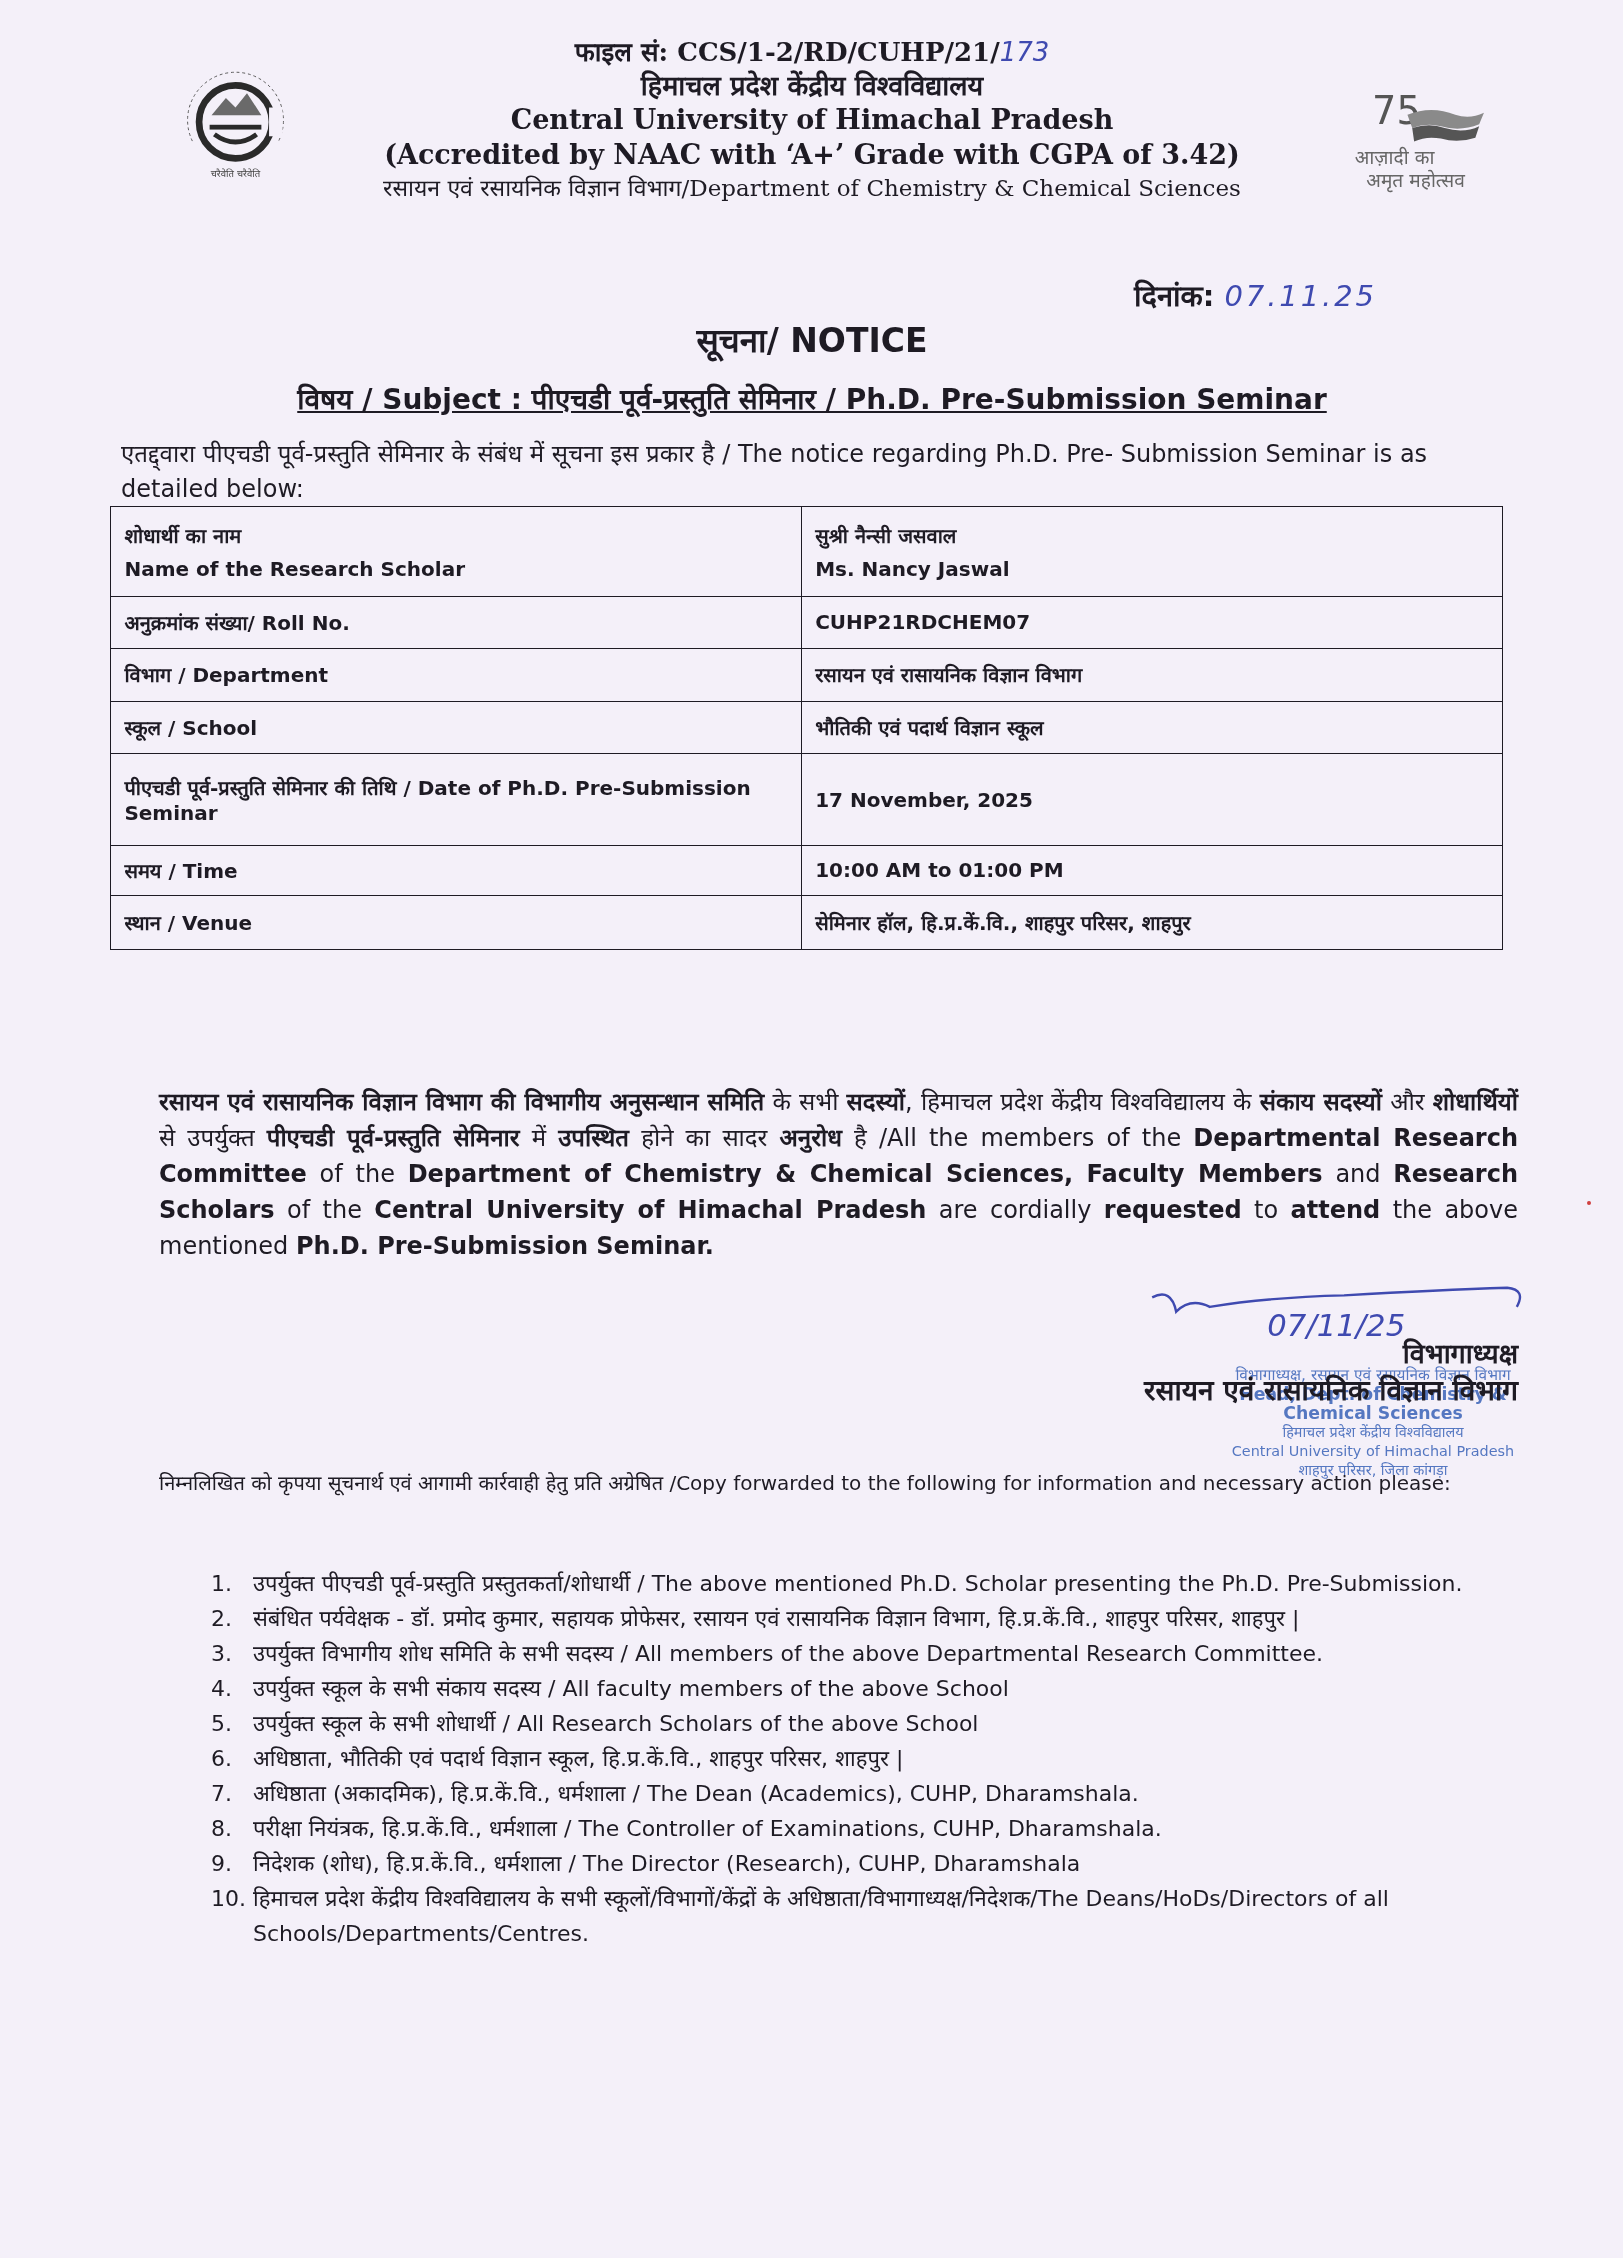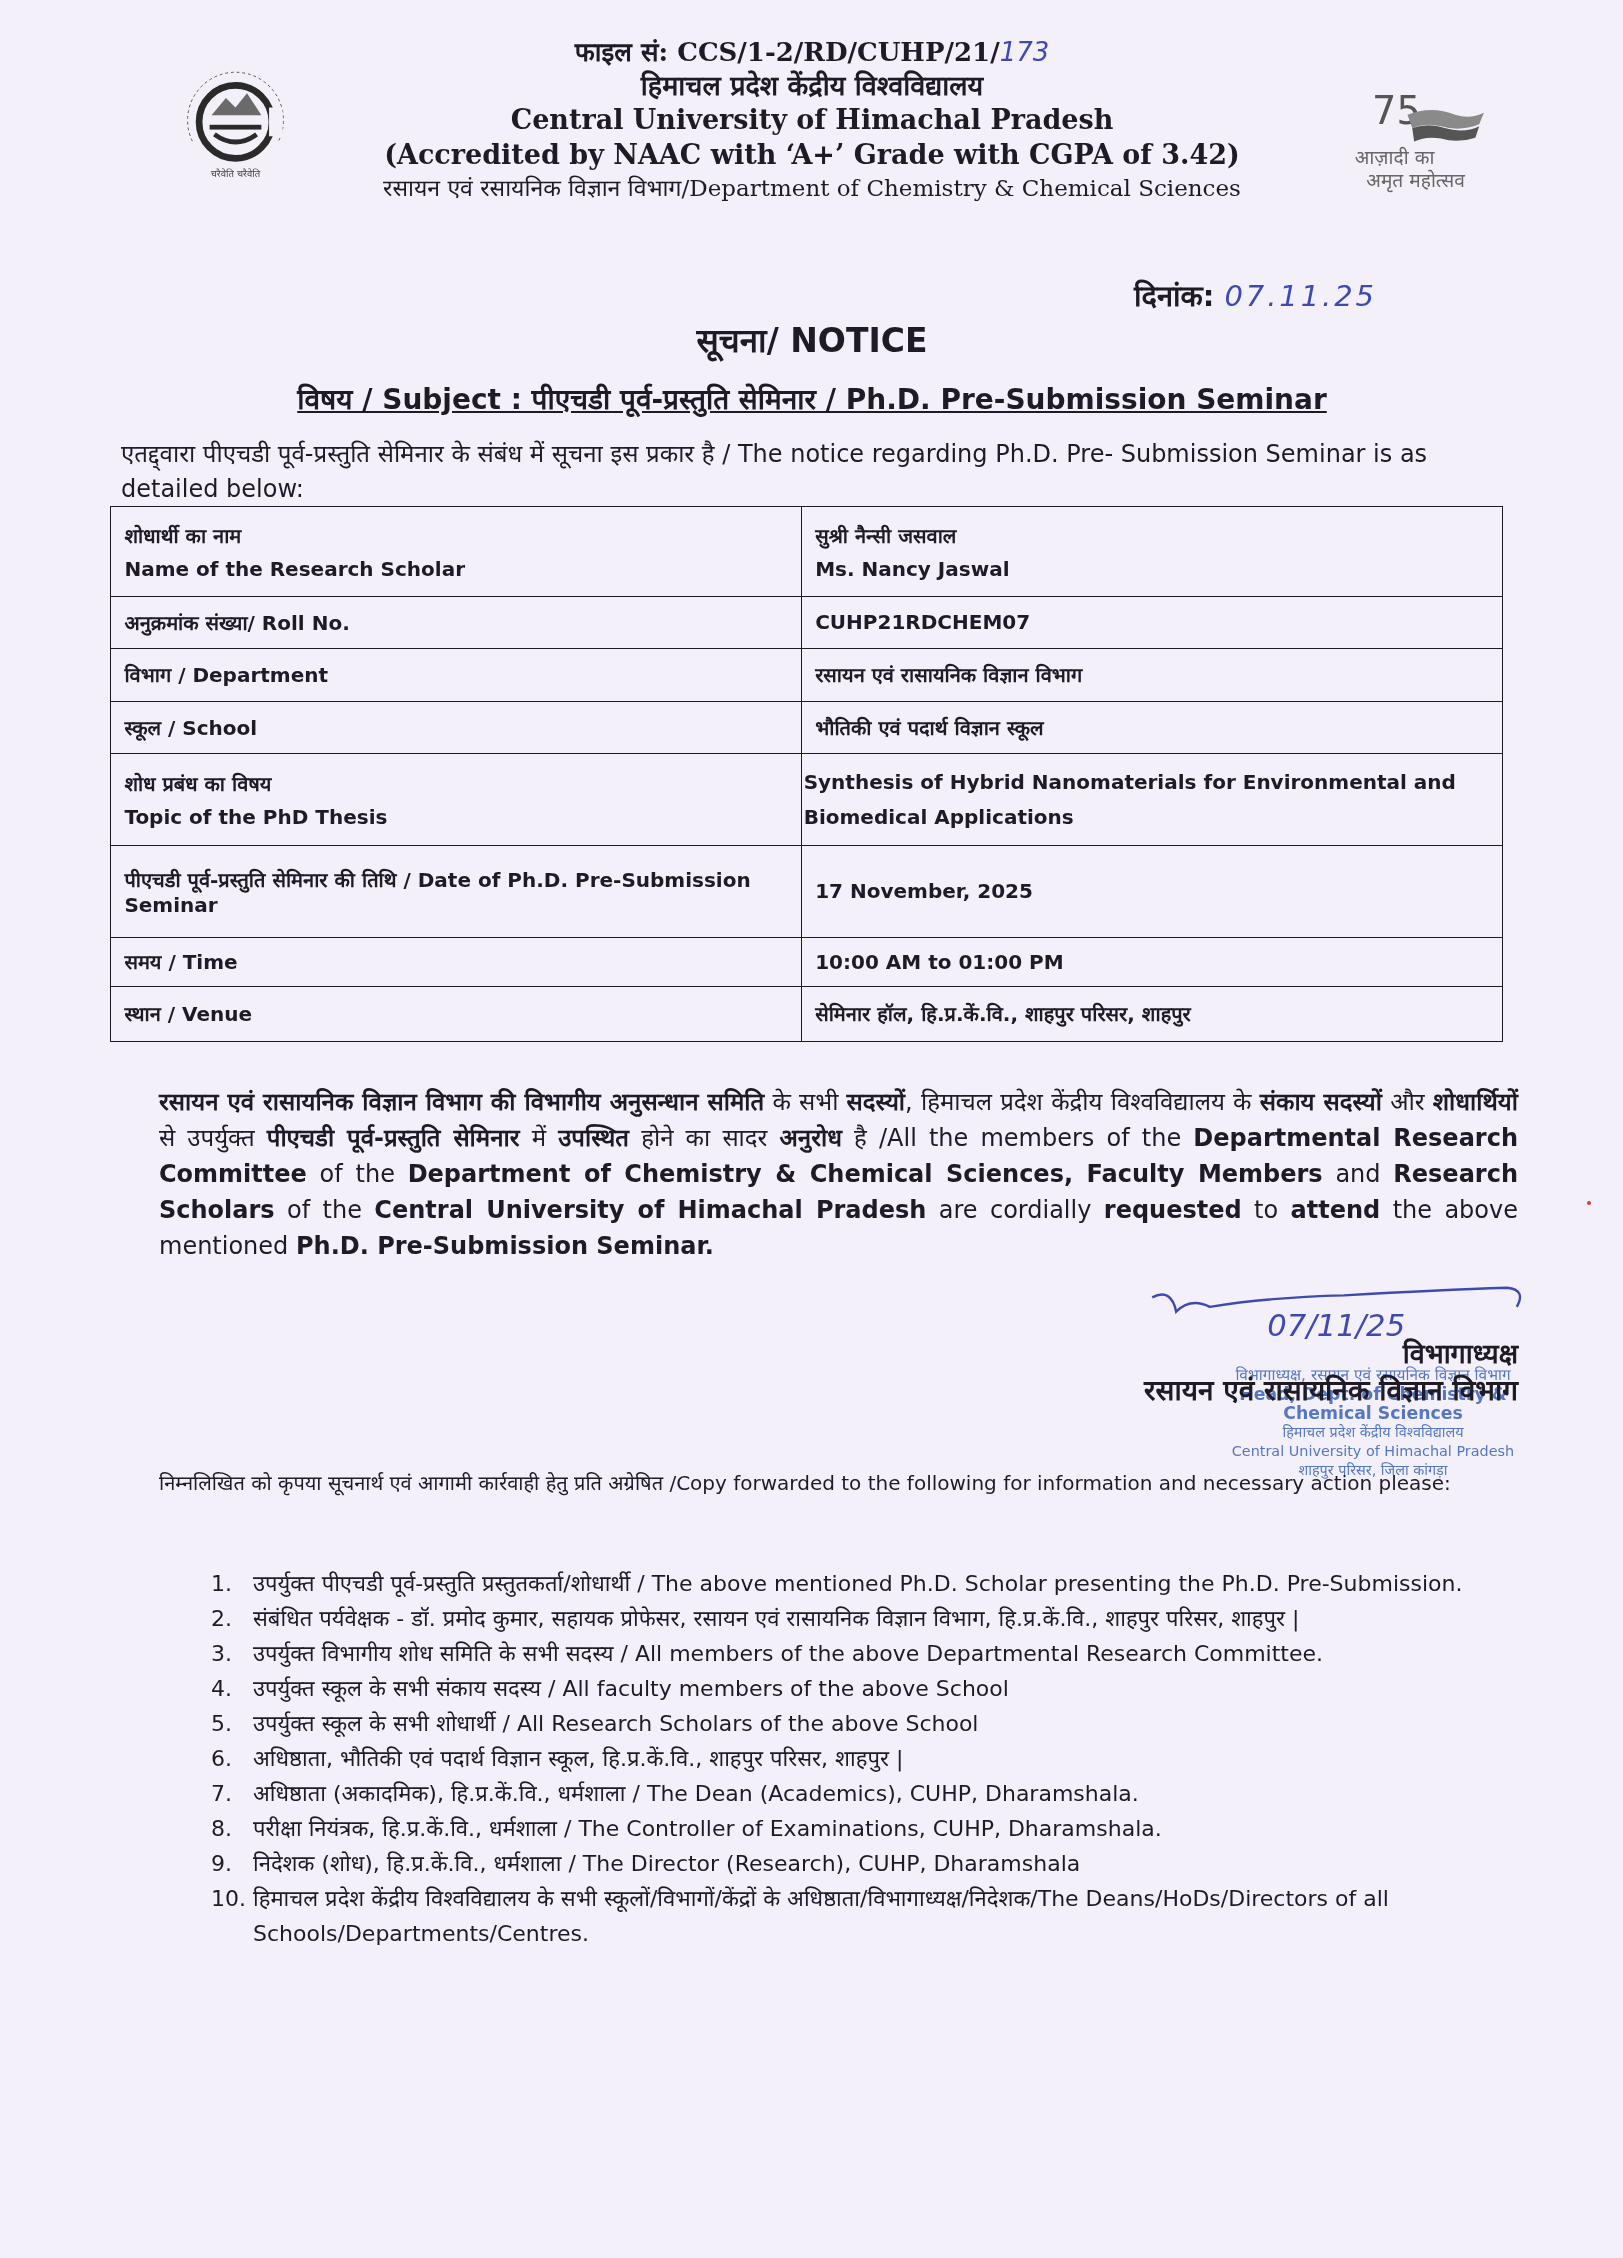--- a/index.html
+++ b/index.html
@@ -129,27 +129,20 @@
       <td class="k">अनुक्रमांक संख्या/ Roll No.</td>
       <td class="v">CUHP21RDCHEM07</td>
     </tr>
     <tr class="row-dept">
       <td class="k">विभाग / Department</td>
       <td class="v">रसायन एवं रासायनिक विज्ञान विभाग</td>
     </tr>
     <tr class="row-school">
       <td class="k">स्कूल / School</td>
       <td class="v">भौतिकी एवं पदार्थ विज्ञान स्कूल</td>
-    </tr>
-    <tr class="row-topic">
-      <td class="k">
-        <span>शोध प्रबंध का विषय</span>
-        <span class="sub">Topic of the PhD Thesis</span>
-      </td>
-      <td class="v tight">Synthesis of Hybrid Nanomaterials for Environmental and Biomedical Applications</td>
     </tr>
     <tr class="row-date">
       <td class="k">पीएचडी पूर्व-प्रस्तुति सेमिनार की तिथि / Date of Ph.D. Pre-Submission Seminar</td>
       <td class="v">17 November, 2025</td>
     </tr>
     <tr class="row-time">
       <td class="k">समय / Time</td>
       <td class="v">10:00 AM to 01:00 PM</td>
     </tr>
     <tr class="row-venue">

